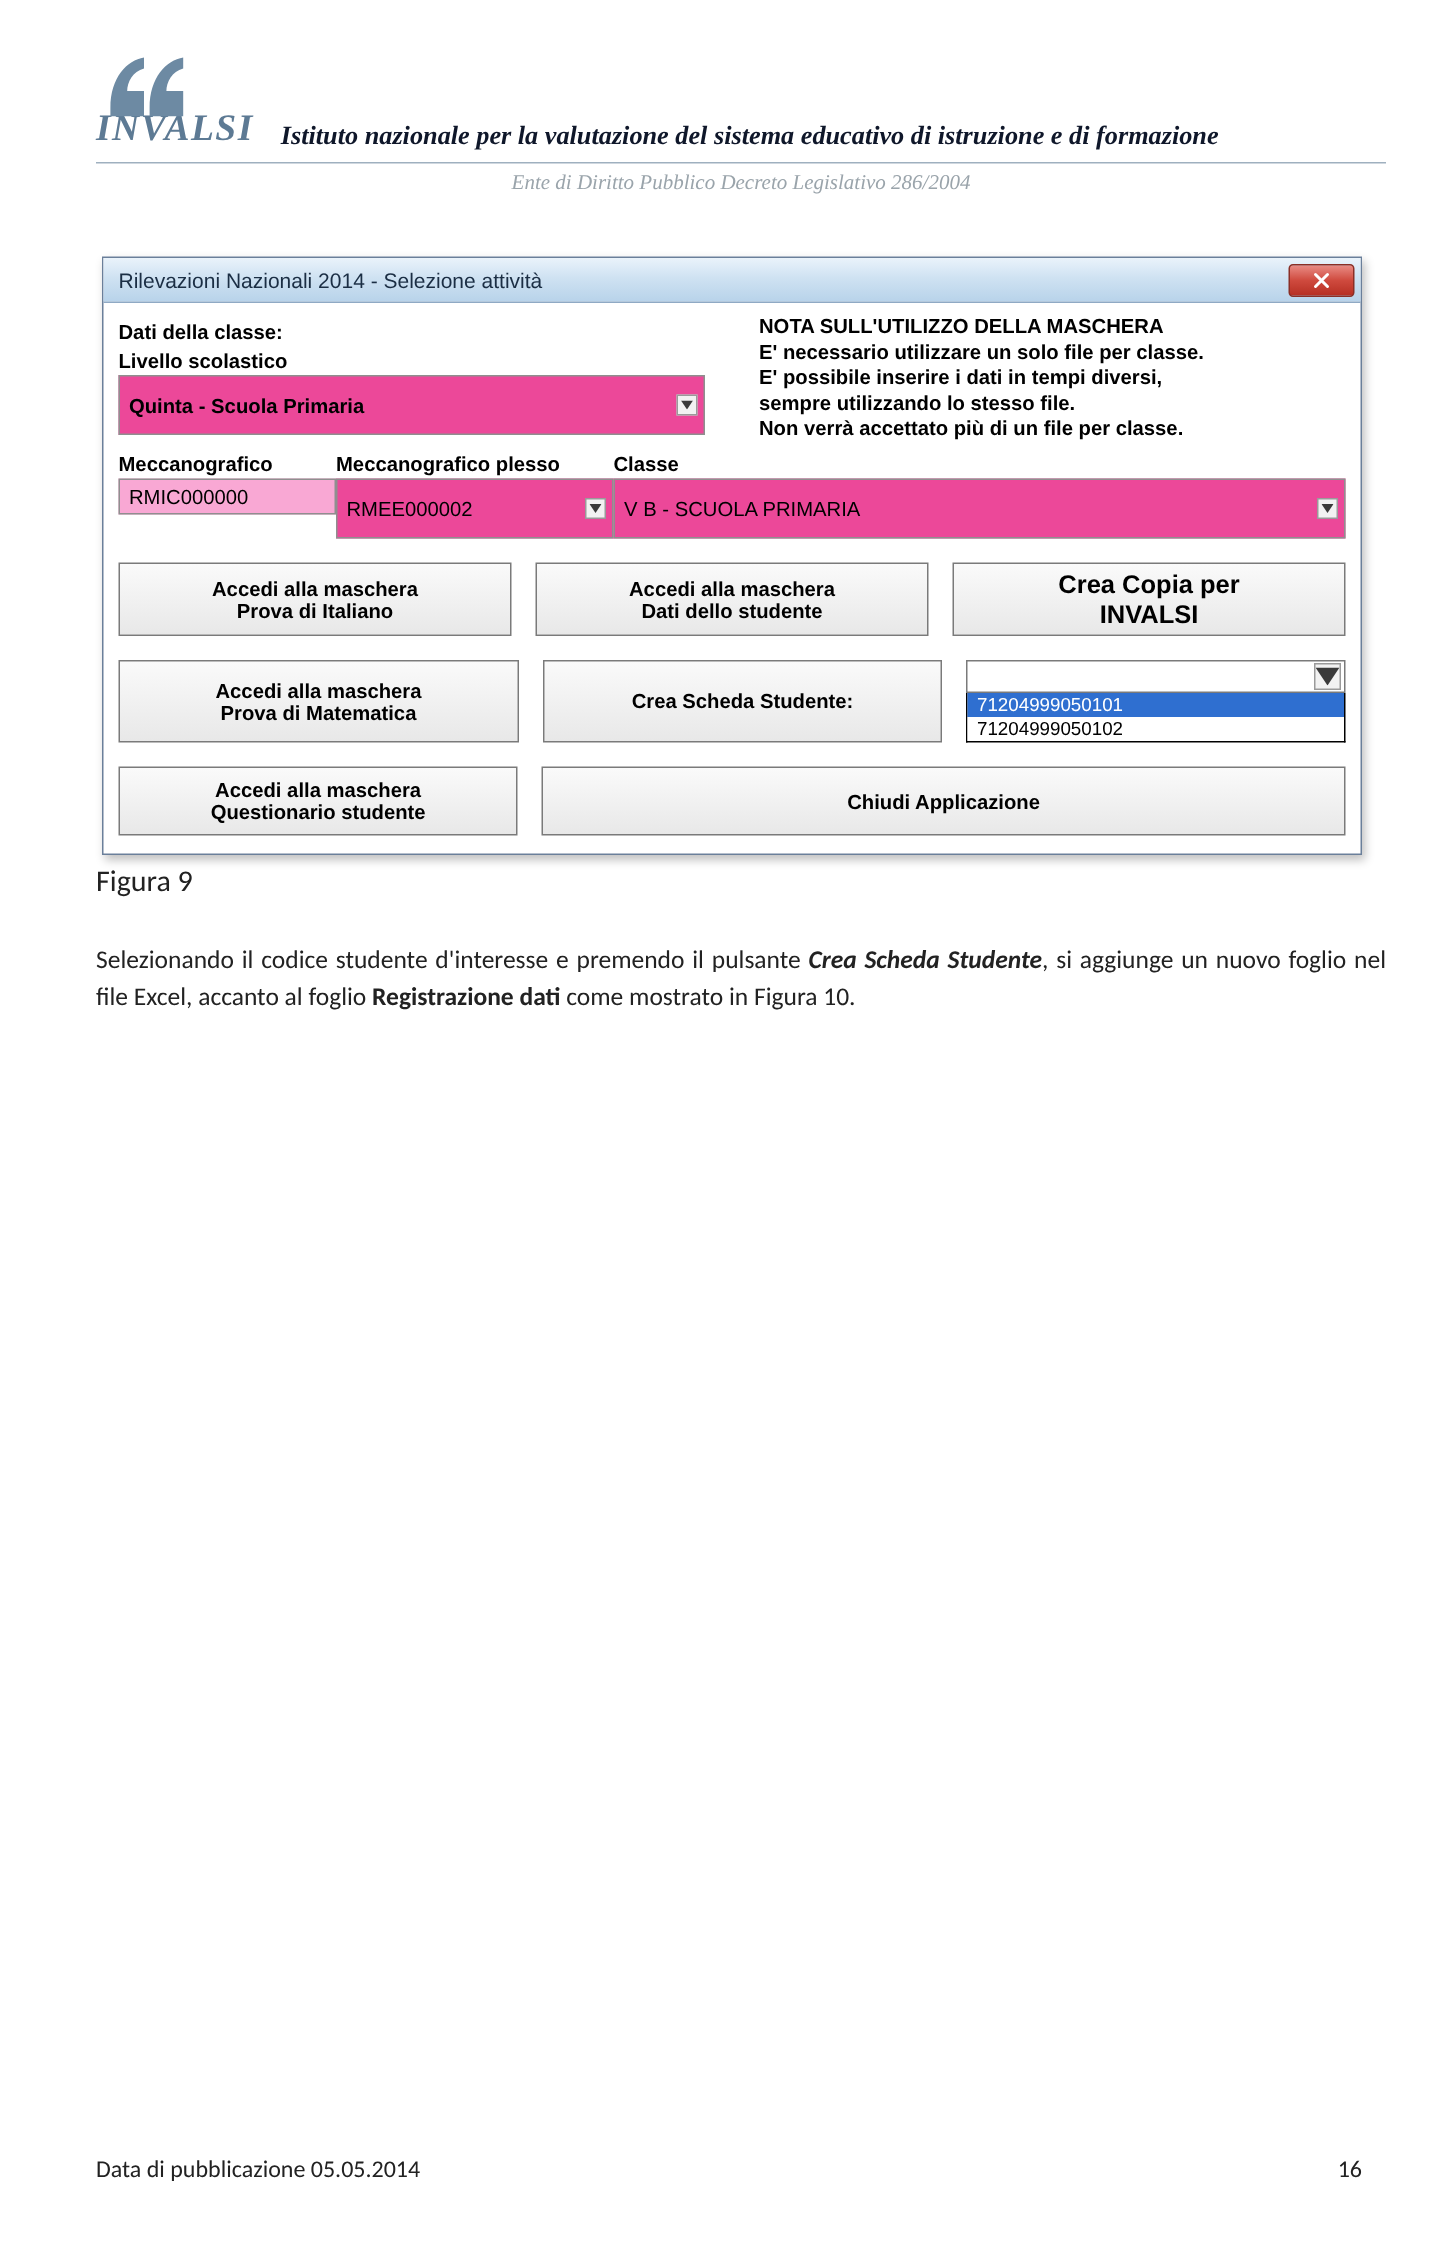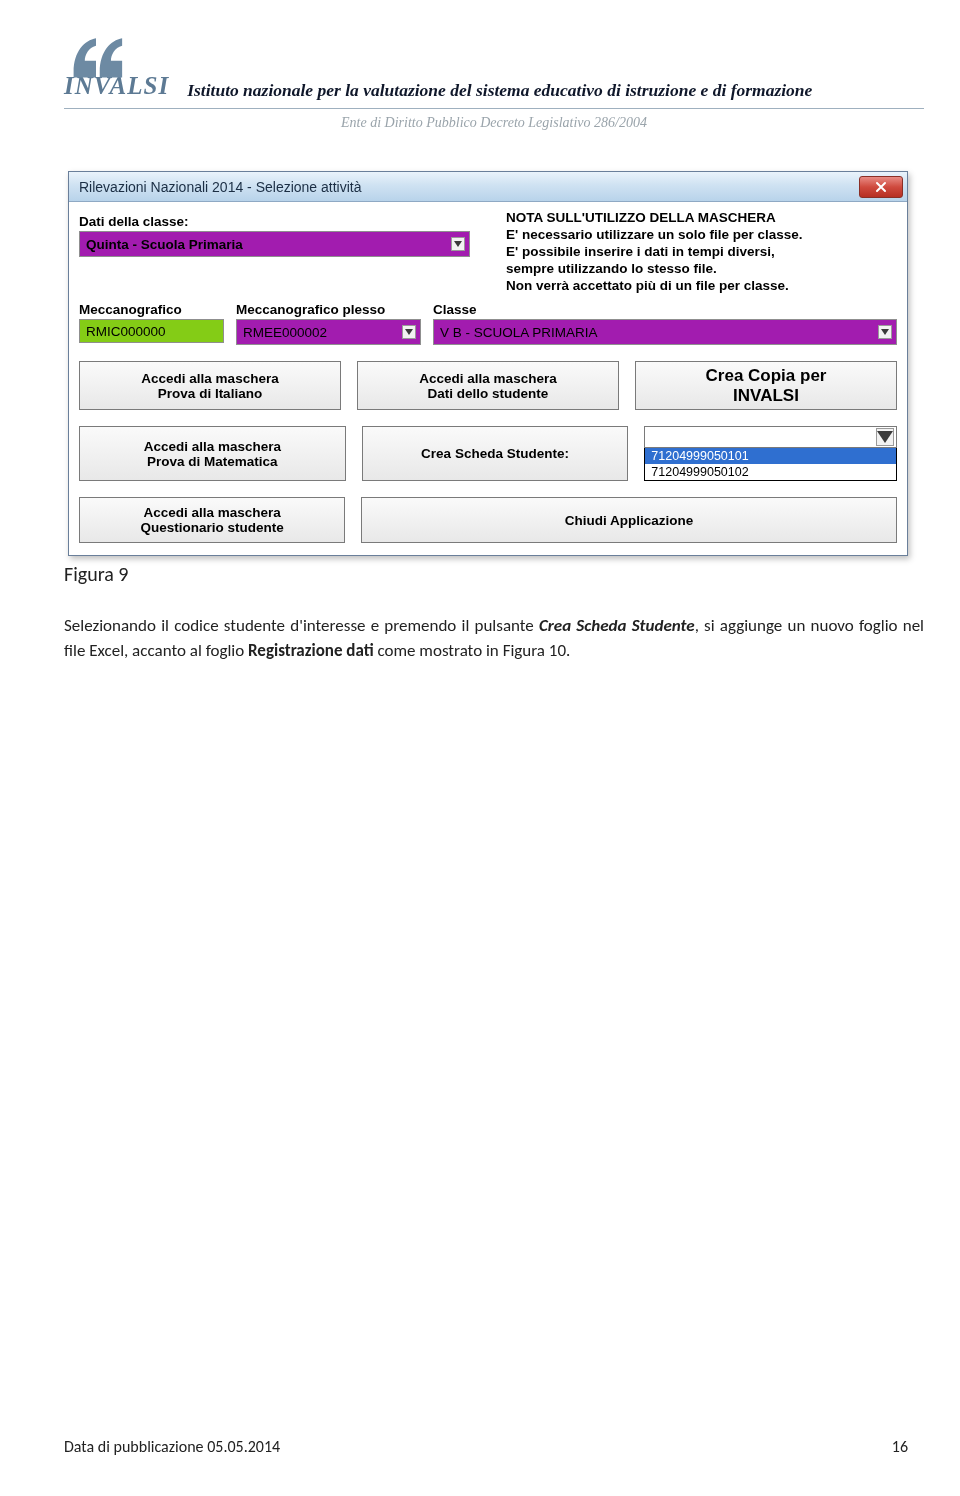--- a/index.html
+++ b/index.html
@@ -46,32 +46,32 @@
   }
   .closebtn svg { width: 12px; height: 12px; }
   .winbody { padding: 8px 10px 12px 10px; font-family: Tahoma, 'Segoe UI', sans-serif; color: #000; }
   .toprow { display: flex; gap: 36px; }
   .leftcol { width: 50%; }
   .rightcol { width: 50%; }
   .lbl { font-weight: bold; font-size: 13.5px; margin: 4px 0 2px 0; }
   .note { font-weight: bold; font-size: 13.5px; line-height: 1.25; }
   .combo {
     display: flex; align-items: center; justify-content: space-between;
-    border: 1px solid #8f8f8f; background: #a21caf; height: 26px; padding: 0 4px 0 6px;
+    border: 1px solid #8f8f8f; background: #ec4899; height: 40px; padding: 0 4px 0 6px;
     font-size: 13.5px; font-weight: bold;
   }
   .combo.normalw { font-weight: normal; }
   .caret { width: 14px; height: 14px; border: 1px solid #9a9a9a; display: flex; align-items: center; justify-content: center; background: #f2f2f2; }
   .caret svg { width: 8px; height: 6px; }
-  .triple { display: flex; gap: 12px; margin-top: 8px; }
+  .triple { display: flex; gap: 0; margin-top: 8px; }
   .col-mc { width: 145px; }
   .col-pl { width: 185px; }
   .col-cl { flex: 1; }
   .sublbl { font-weight: bold; font-size: 13.5px; margin-bottom: 2px; }
-  .txt { border: 1px solid #8f8f8f; background: #84cc16; height: 24px; padding: 0 6px; font-size: 13.5px; display: flex; align-items: center; }
+  .txt { border: 1px solid #8f8f8f; background: #f9a8d4; height: 24px; padding: 0 6px; font-size: 13.5px; display: flex; align-items: center; }
 
   .btnrow { display: flex; gap: 16px; margin-top: 16px; }
   .wbtn {
     flex: 1; border: 1px solid #7a7a7a; background: linear-gradient(to bottom, #fafafa, #e8e8e8);
     min-height: 46px; display: flex; align-items: center; justify-content: center;
     font-family: Tahoma, sans-serif; font-size: 13.5px; font-weight: bold; text-align: center;
     padding: 4px 6px;
   }
   .wbtn.big { font-size: 17px; line-height: 1.15; }
   .dd-wrap { flex: 1; display: flex; flex-direction: column; gap: 0; position: relative; }
@@ -116,20 +116,21 @@
         <svg viewBox="0 0 12 12">
             <path d="M2 2 L10 10 M10 2 L2 10" stroke="#fff" stroke-width="2" stroke-linecap="round"></path>
           </svg>
       </div>
     </div>
 
     <div class="winbody">
       <div class="toprow">
         <div class="leftcol">
           <div class="lbl">Dati della classe:</div>
+          <div class="lbl">Livello scolastico</div>
           <div class="combo">
             <span>Quinta - Scuola Primaria</span>
             <span class="caret">
                 <svg viewBox="0 0 8 6">
                   <path d="M0 0 L8 0 L4 6 Z" fill="#3a3a3a"></path>
                 </svg>
               </span>
           </div>
         </div>
         <div class="rightcol">

